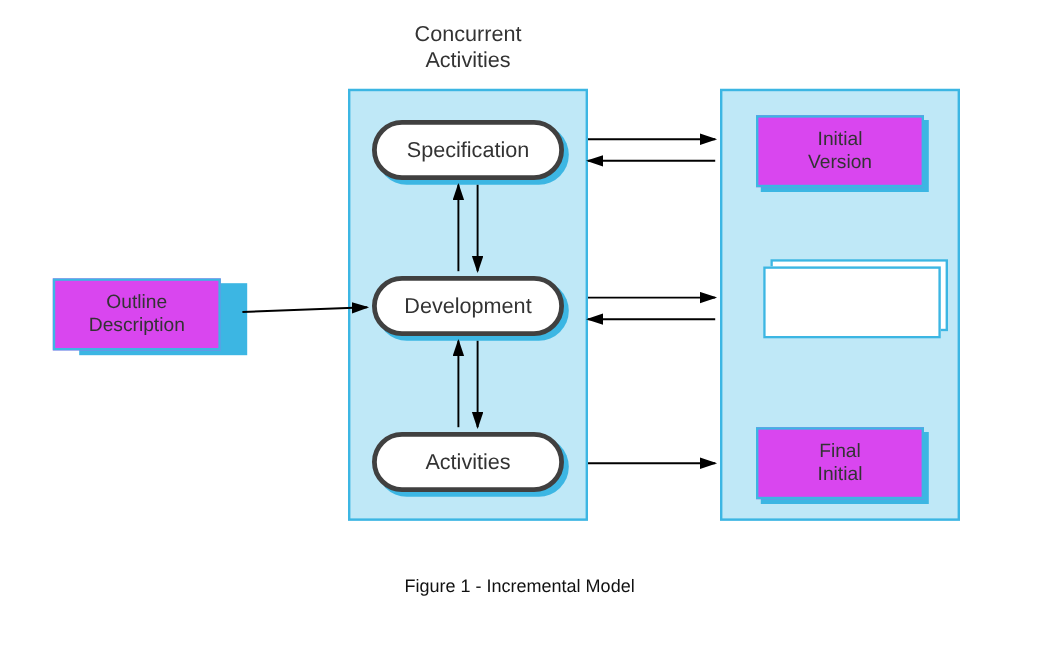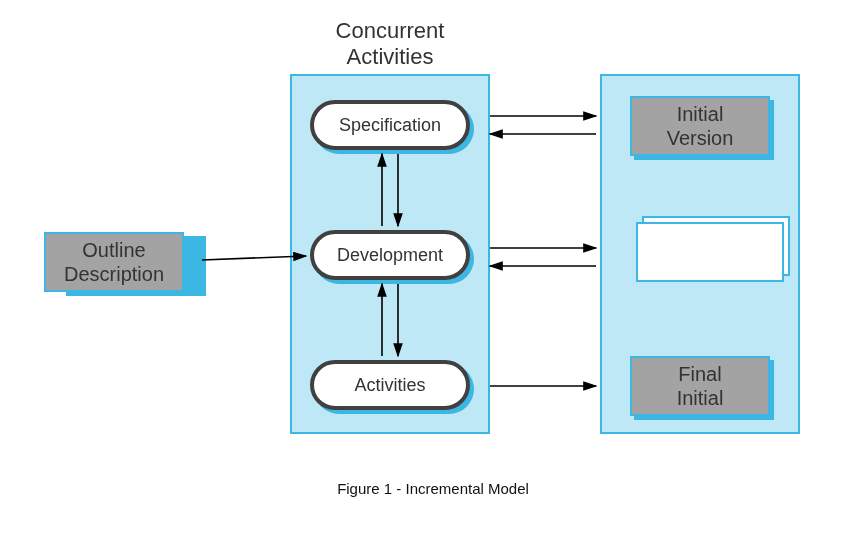--- a/index.html
+++ b/index.html
@@ -12,36 +12,36 @@
   }
   .canvas {
     position: relative;
     width: 866px;
     height: 542px;
   }
   
   .label {
     position: absolute;
     color: #333;
-    font-size: 22px;
+    font-size: 18px;
     text-align: center;
     line-height: 1.2;
   }
   
   .rect-box {
     position: absolute;
-    background: #a3a3a3;
+    background: #d946ef;
     border: 2px solid #3cb6e3;
     box-sizing: border-box;
     display: flex;
     align-items: center;
     justify-content: center;
     text-align: center;
     color: #333;
-    font-size: 20px;
+    font-size: 16px;
     line-height: 1.2;
   }
   .rect-shadow {
     position: absolute;
     background: #3cb6e3;
   }
   
   .panel {
     position: absolute;
     background: #bfe8f7;

